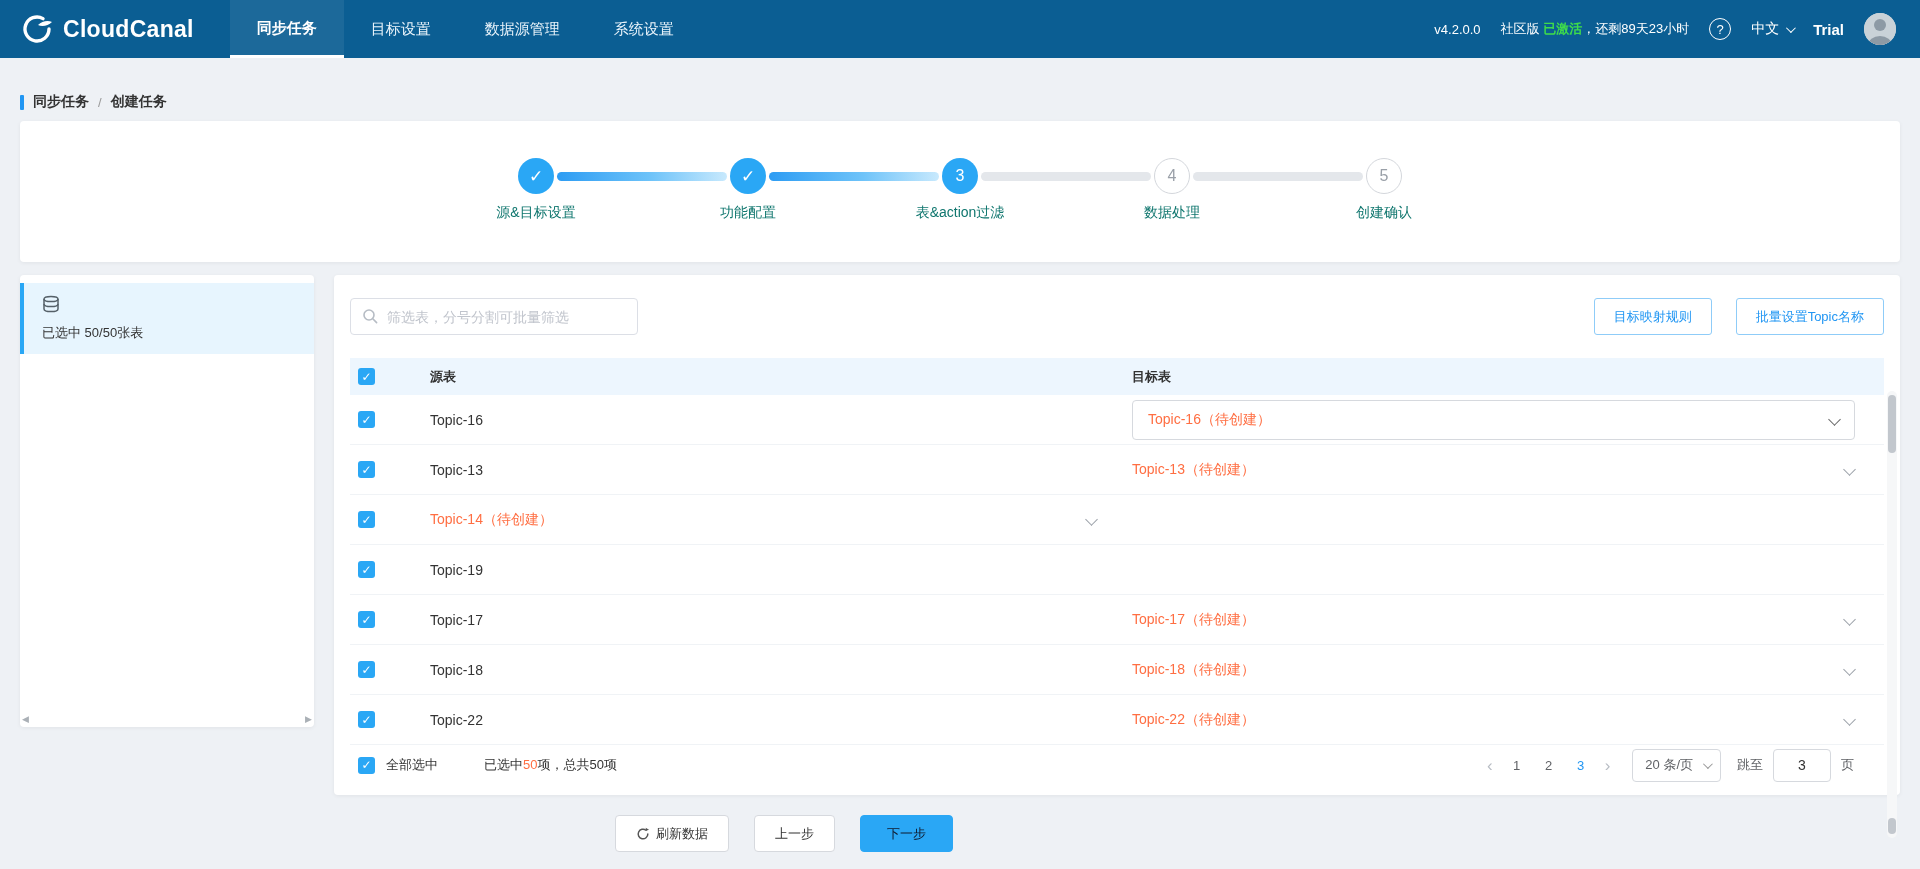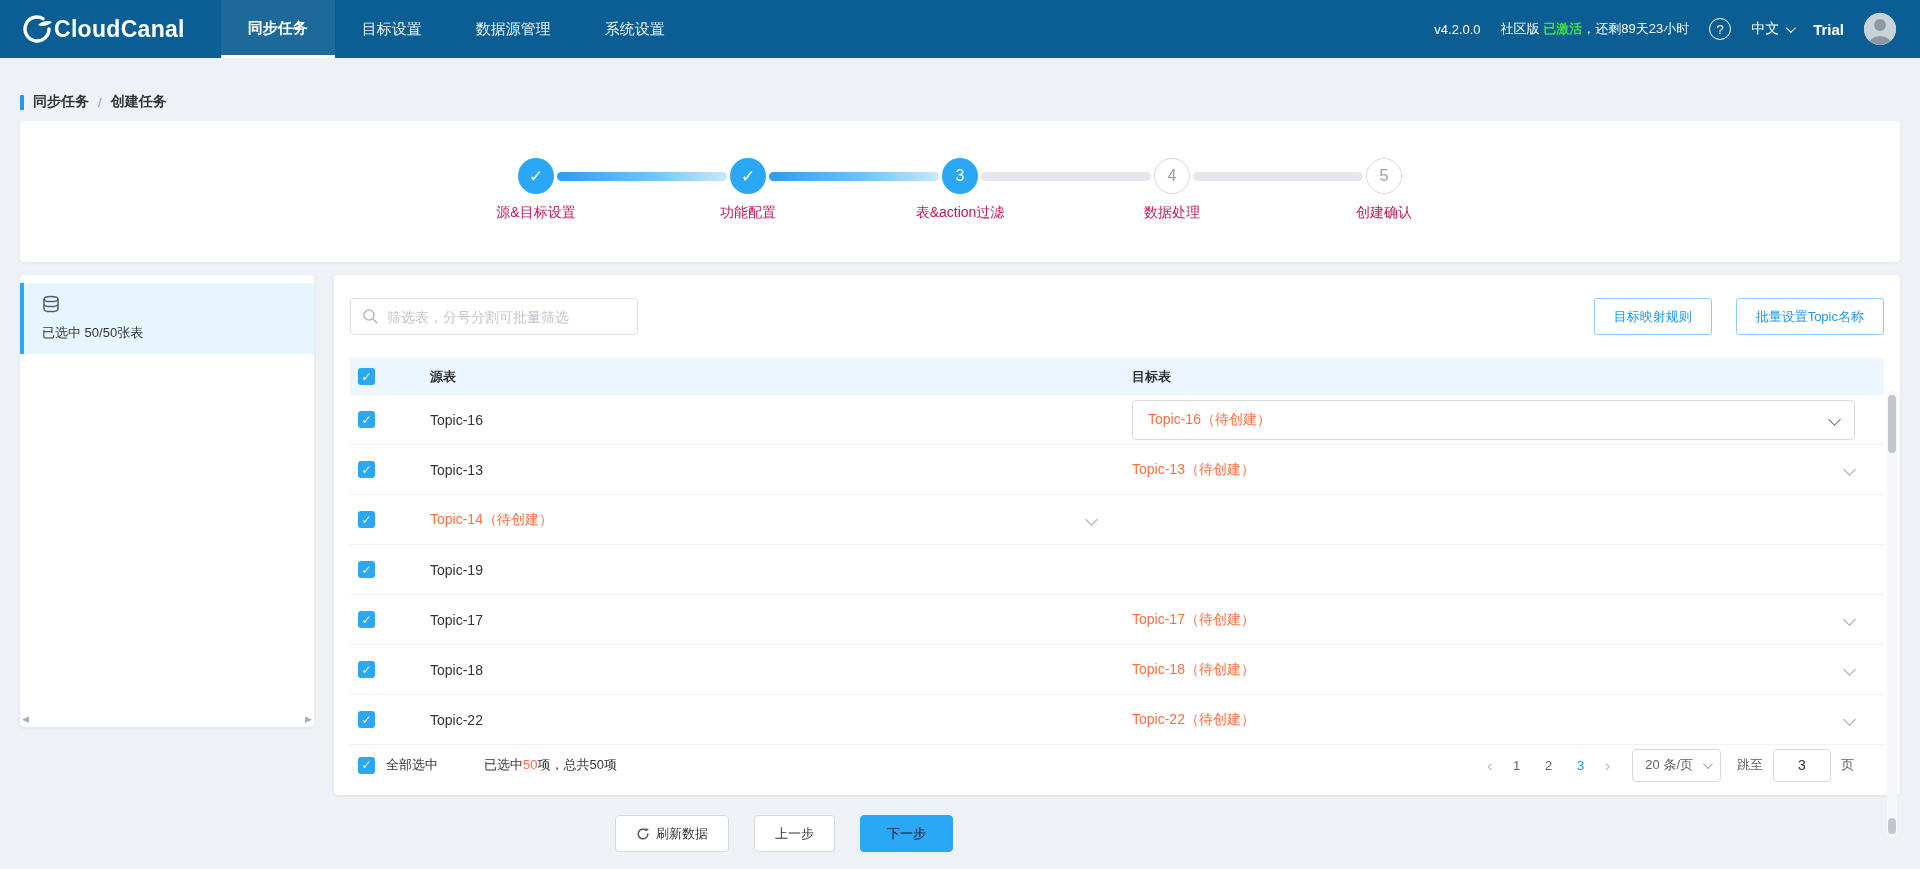--- a/index.html
+++ b/index.html
@@ -8,21 +8,21 @@
     font-family: "Liberation Sans", "DejaVu Sans", sans-serif;
     background: #eef1f5;
     color: #333;
   }
 
   
   .navbar {
     height: 58px; background: #0b5e93; display: flex; align-items: center;
     padding: 0 24px 0 20px; color: #fff;
   }
-  .brand { display: flex; align-items: center; margin-right: 36px; cursor: pointer; }
+  .brand { display: flex; align-items: center; gap: 9px; margin-right: 36px; cursor: pointer; }
   .brand-icon { width: 34px; height: 34px; }
   .brand-text { font-size: 23px; font-weight: bold; letter-spacing: 0.3px; }
   .nav-items { display: flex; height: 58px; }
   .nav-item {
     padding: 0 27px; line-height: 58px; font-size: 15px; color: #eaf4fb; cursor: pointer;
     height: 58px;
   }
   .nav-item.active {
     background: rgba(255,255,255,0.07); border-bottom: 3px solid #fff;
     font-weight: bold; color: #fff; line-height: 55px;
@@ -55,21 +55,21 @@
   .step-node { position: relative; width: 36px; height: 36px; }
   .step-circle {
     width: 36px; height: 36px; border-radius: 50%; display: flex; align-items: center;
     justify-content: center; font-size: 16px;
   }
   .step-circle.done, .step-circle.active { background: #2aa7f5; color: #fff; }
   .step-circle.pending { background: #fff; border: 1px solid #d4d7dc; color: #9aa0a8; }
   .step-check { font-size: 17px; font-weight: bold; }
   .step-label {
     position: absolute; top: 46px; left: 50%; transform: translateX(-50%);
-    white-space: nowrap; font-size: 14px; color: #be185d; font-weight: 500;
+    white-space: nowrap; font-size: 14px; color: #0f766e; font-weight: 500;
   }
   .step-bar { width: 170px; height: 9px; border-radius: 5px; margin: 14px 3px 0; }
   .step-bar.done { background: linear-gradient(90deg, #2d9cf3 0%, #6ec3f9 55%, #c8e9fd 100%); }
   .step-bar.pending { background: #e4e7eb; }
 
   
   .content { display: flex; gap: 20px; margin: 13px 20px 0; align-items: flex-start; }
 
   .side-panel { width: 294px; height: 452px; position: relative; }
   .side-item {

